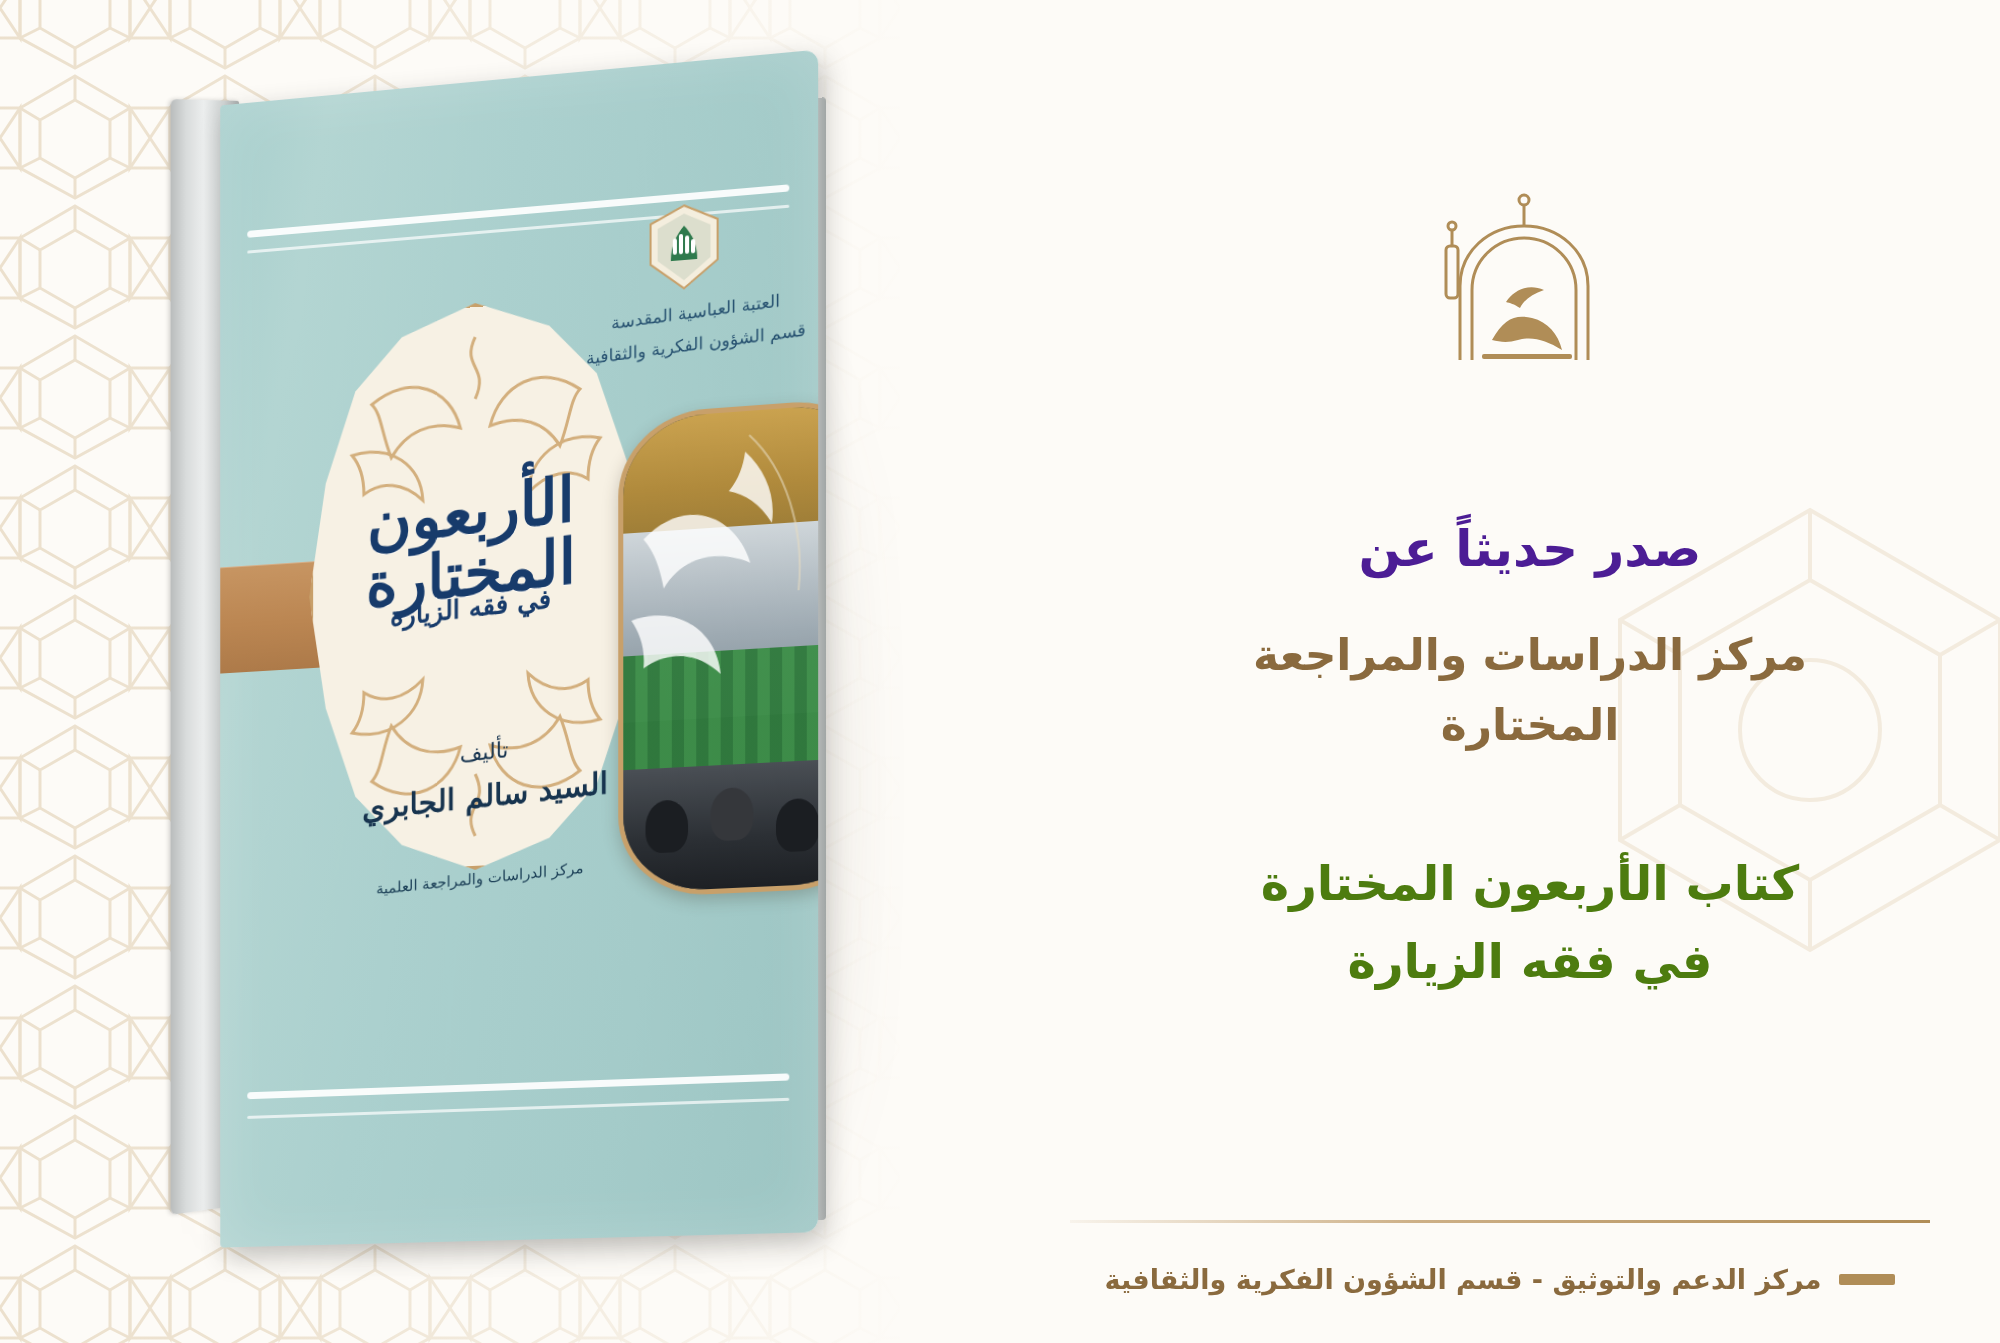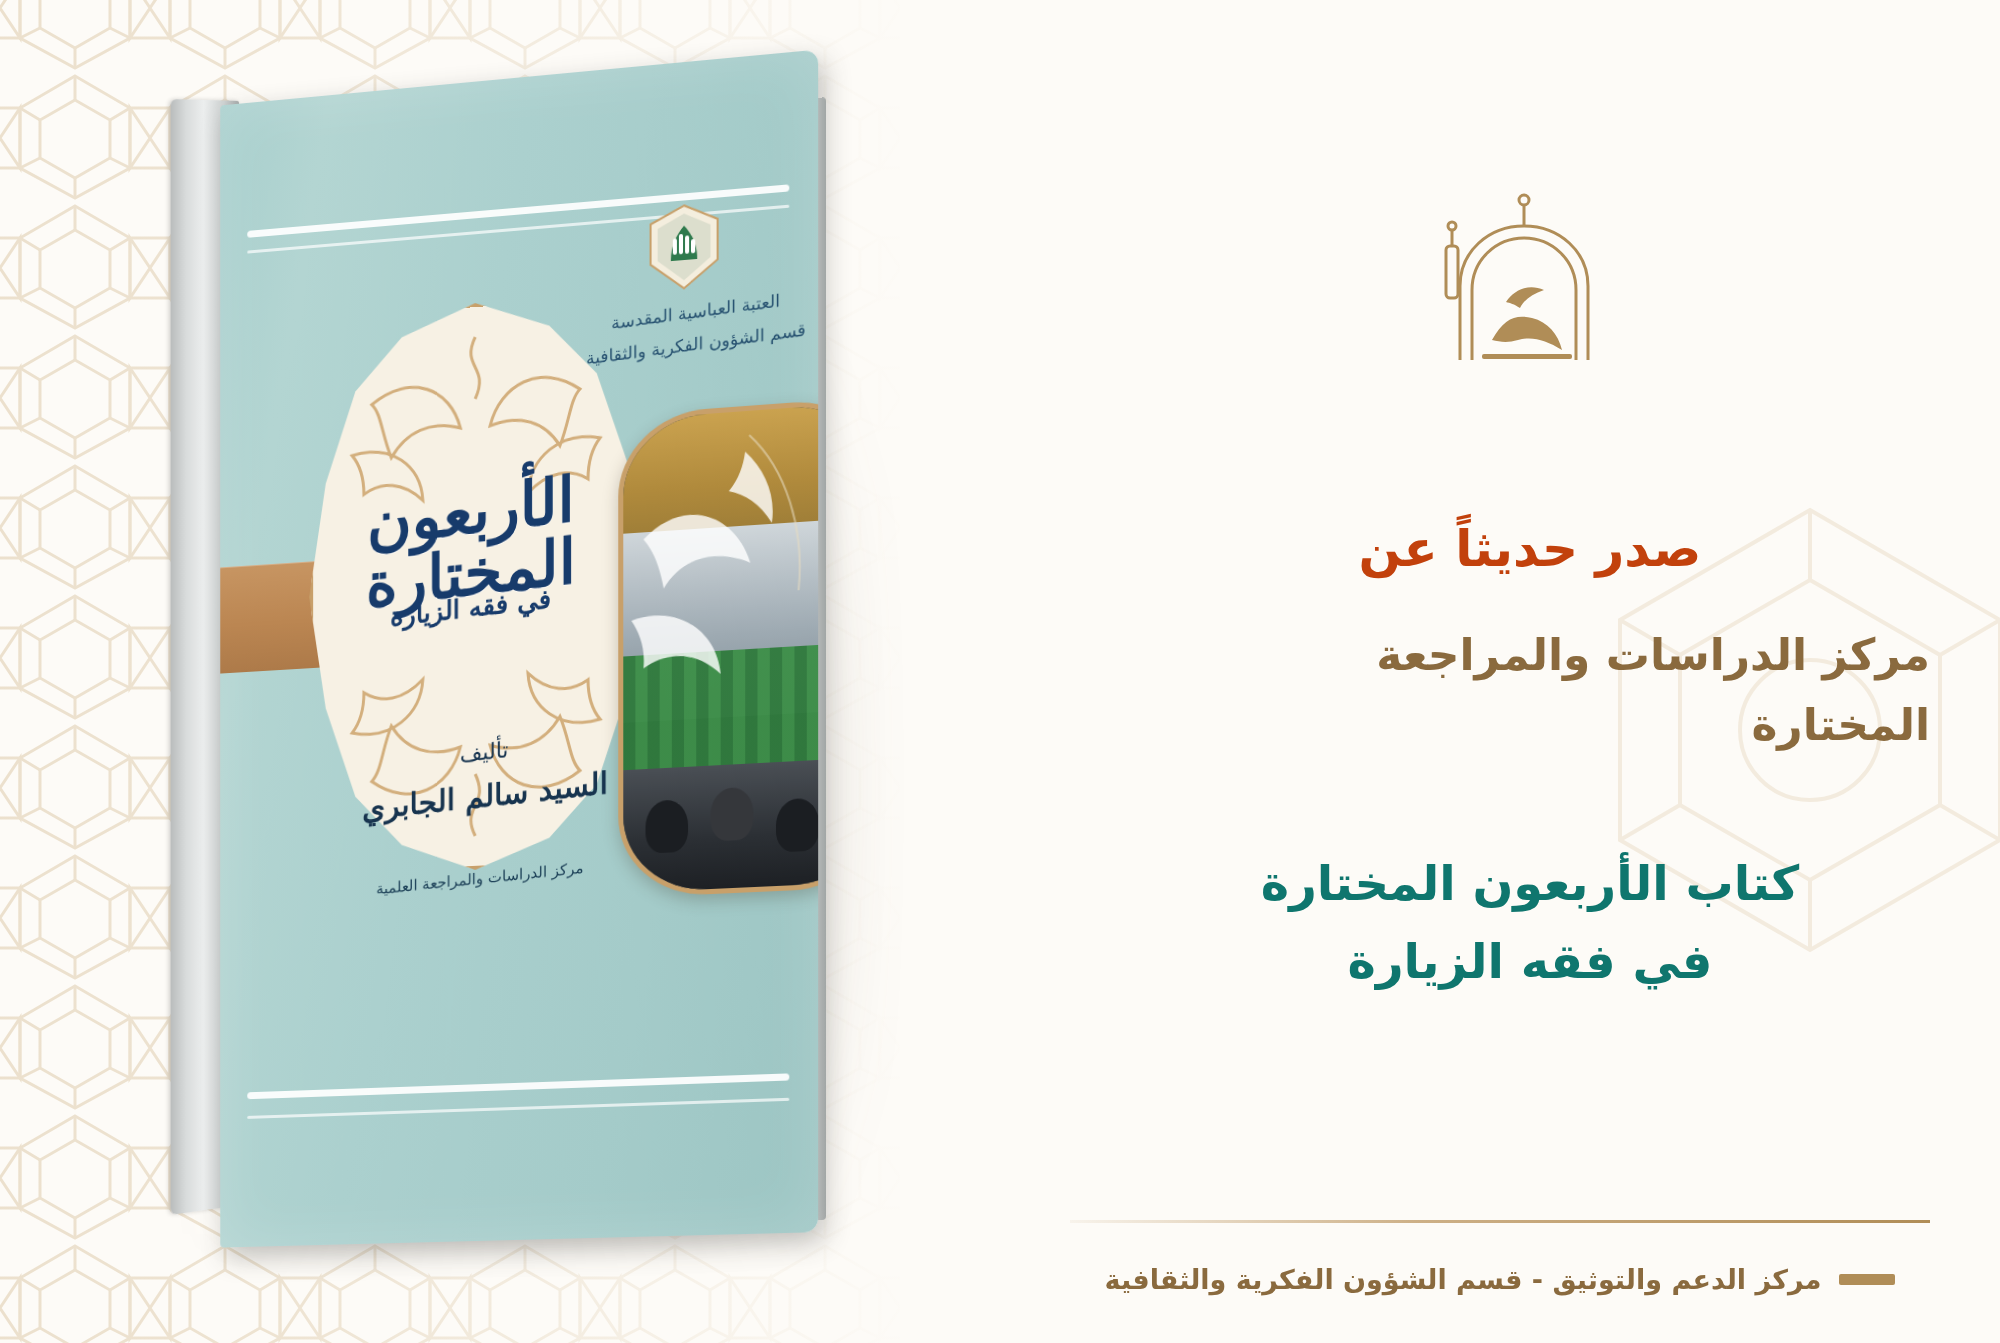--- a/index.html
+++ b/index.html
@@ -270,45 +270,46 @@
     right: 300px;
     width: 210px;
     height: 190px;
   }
   .headline {
     position: absolute;
     top: 520px;
     right: 0;
     width: 800px;
     text-align: center;
-    color: #c2410c;
+    color: #4c1d95;
     font-family: "DejaVu Sans", sans-serif;
     font-weight: 700;
     font-size: 50px;
     letter-spacing: 2px;
   }
   .subhead {
     position: absolute;
     top: 620px;
     right: 0;
     width: 800px;
+    text-align: center;
     color: #8a6a3e;
     font-family: "DejaVu Sans", sans-serif;
     font-weight: 700;
     font-size: 44px;
     line-height: 1.6;
     letter-spacing: 1px;
   }
   .booktitle {
     position: absolute;
     top: 845px;
     right: 0;
     width: 800px;
     text-align: center;
-    color: #0f766e;
+    color: #4d7c0f;
     font-family: "DejaVu Sans", sans-serif;
     font-weight: 700;
     font-size: 48px;
     line-height: 1.62;
     letter-spacing: 1px;
   }
 
   
   .footer-rule {
     position: absolute;

